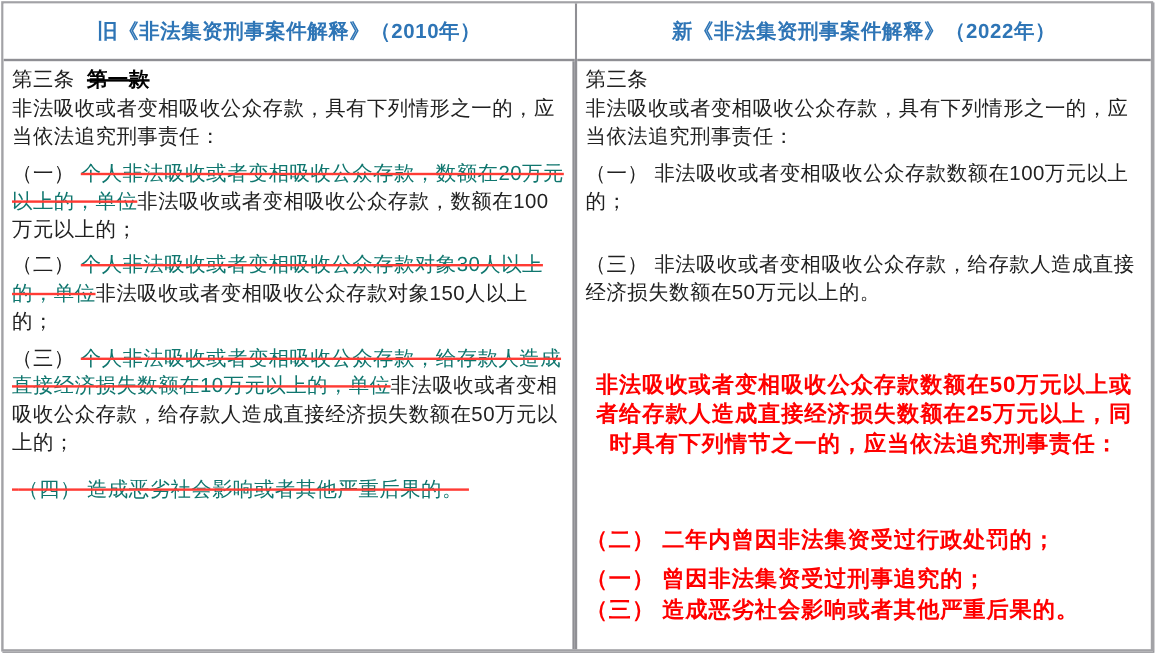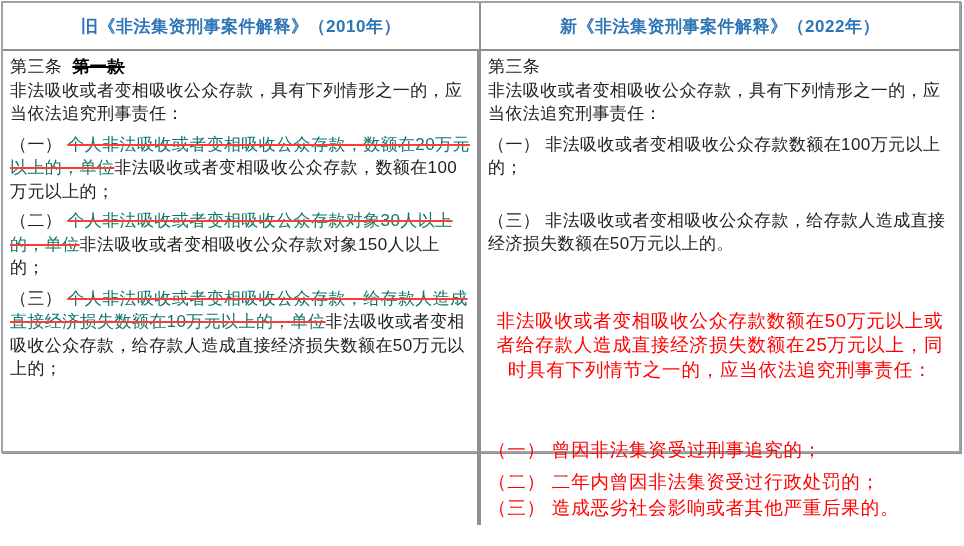--- a/index.html
+++ b/index.html
@@ -3,21 +3,21 @@
 <meta charset="utf-8">
 <style>
   * { margin: 0; padding: 0; box-sizing: border-box; }
   html, body { background: #ffffff; }
   body {
     width: 964px; height: 546px;
     font-family: "Liberation Sans", "DejaVu Sans", sans-serif;
     overflow: hidden;
   }
   .table {
-    width: 960px; height: 452px;
+    width: 960px; height: 542px;
     margin: 1px;
     border: 2px solid #a2a2a6;
     box-shadow: 1px 1px 0 #8e8e93;
     display: grid;
     grid-template-columns: 1fr 1fr;
     background: #ffffff;
   }
   .col { display: flex; flex-direction: column; min-width: 0; }
   .col-old { border-right: 2px solid #8f8f94; }
   .col-header {
@@ -49,21 +49,21 @@
     text-decoration-thickness: 1.5px;
   }
   .seg-red-strike-bold {
     color: #000000;
     font-weight: bold;
     text-decoration: line-through;
     text-decoration-thickness: 2px;
   }
   .seg-red-bold {
     color: #ff0000;
-    font-weight: normal;
+    font-weight: bold;
     font-size: 18.5px;
     letter-spacing: 0.8px;
   }
   
   .col-old .para:nth-child(3) { margin-top: 7px; }
   .col-old .para:nth-child(4) { margin-top: 6px; }
   .col-old .para:nth-child(5) { margin-top: 7px; }
   .col-old .para:nth-child(6) { margin-top: 15px; }
   
   .col-new .para:nth-child(3) { margin-top: 7px; }
@@ -79,28 +79,29 @@
 
 <div class="table">
   <div class="col col-old">
     <div class="col-header">旧《非法集资刑事案件解释》（2010年）</div>
     <div class="col-body col-old">
         <div class="para"><span class="seg-normal">第三条  </span><span class="seg-red-strike-bold">第一款</span></div>
         <div class="para"><span class="seg-normal">非法吸收或者变相吸收公众存款，具有下列情形之一的，应当依法追究刑事责任：</span></div>
         <div class="para"><span class="seg-normal">（一） </span><span class="seg-red-strike">个人非法吸收或者变相吸收公众存款，数额在20万元以上的，单位</span><span class="seg-normal">非法吸收或者变相吸收公众存款，数额在100万元以上的；</span></div>
         <div class="para"><span class="seg-normal">（二） </span><span class="seg-red-strike">个人非法吸收或者变相吸收公众存款对象30人以上的，单位</span><span class="seg-normal">非法吸收或者变相吸收公众存款对象150人以上的；</span></div>
         <div class="para"><span class="seg-normal">（三） </span><span class="seg-red-strike">个人非法吸收或者变相吸收公众存款，给存款人造成直接经济损失数额在10万元以上的，单位</span><span class="seg-normal">非法吸收或者变相吸收公众存款，给存款人造成直接经济损失数额在50万元以上的；</span></div>
+        <div class="para"><span class="seg-red-strike"> （四） 造成恶劣社会影响或者其他严重后果的。 </span></div>
       </div>
   </div>
   <div class="col col-new">
     <div class="col-header">新《非法集资刑事案件解释》（2022年）</div>
     <div class="col-body col-new">
         <div class="para"><span class="seg-normal">第三条</span></div>
         <div class="para"><span class="seg-normal">非法吸收或者变相吸收公众存款，具有下列情形之一的，应当依法追究刑事责任：</span></div>
         <div class="para"><span class="seg-normal">（一） 非法吸收或者变相吸收公众存款数额在100万元以上的；</span></div>
         <div class="para"><span class="seg-normal">（三） 非法吸收或者变相吸收公众存款，给存款人造成直接经济损失数额在50万元以上的。</span></div>
         <div class="para"><span class="seg-red-bold">非法吸收或者变相吸收公众存款数额在50万元以上或者给存款人造成直接经济损失数额在25万元以上，同时具有下列情节之一的，应当依法追究刑事责任：</span></div>
+        <div class="para"><span class="seg-red-bold">（二） 二年内曾因非法集资受过行政处罚的；</span></div>
         <div class="para"><span class="seg-red-bold">（一） 曾因非法集资受过刑事追究的；</span></div>
-        <div class="para"><span class="seg-red-bold">（二） 二年内曾因非法集资受过行政处罚的；</span></div>
         <div class="para"><span class="seg-red-bold">（三） 造成恶劣社会影响或者其他严重后果的。</span></div>
       </div>
   </div>
 </div>
 
 </body></html>

